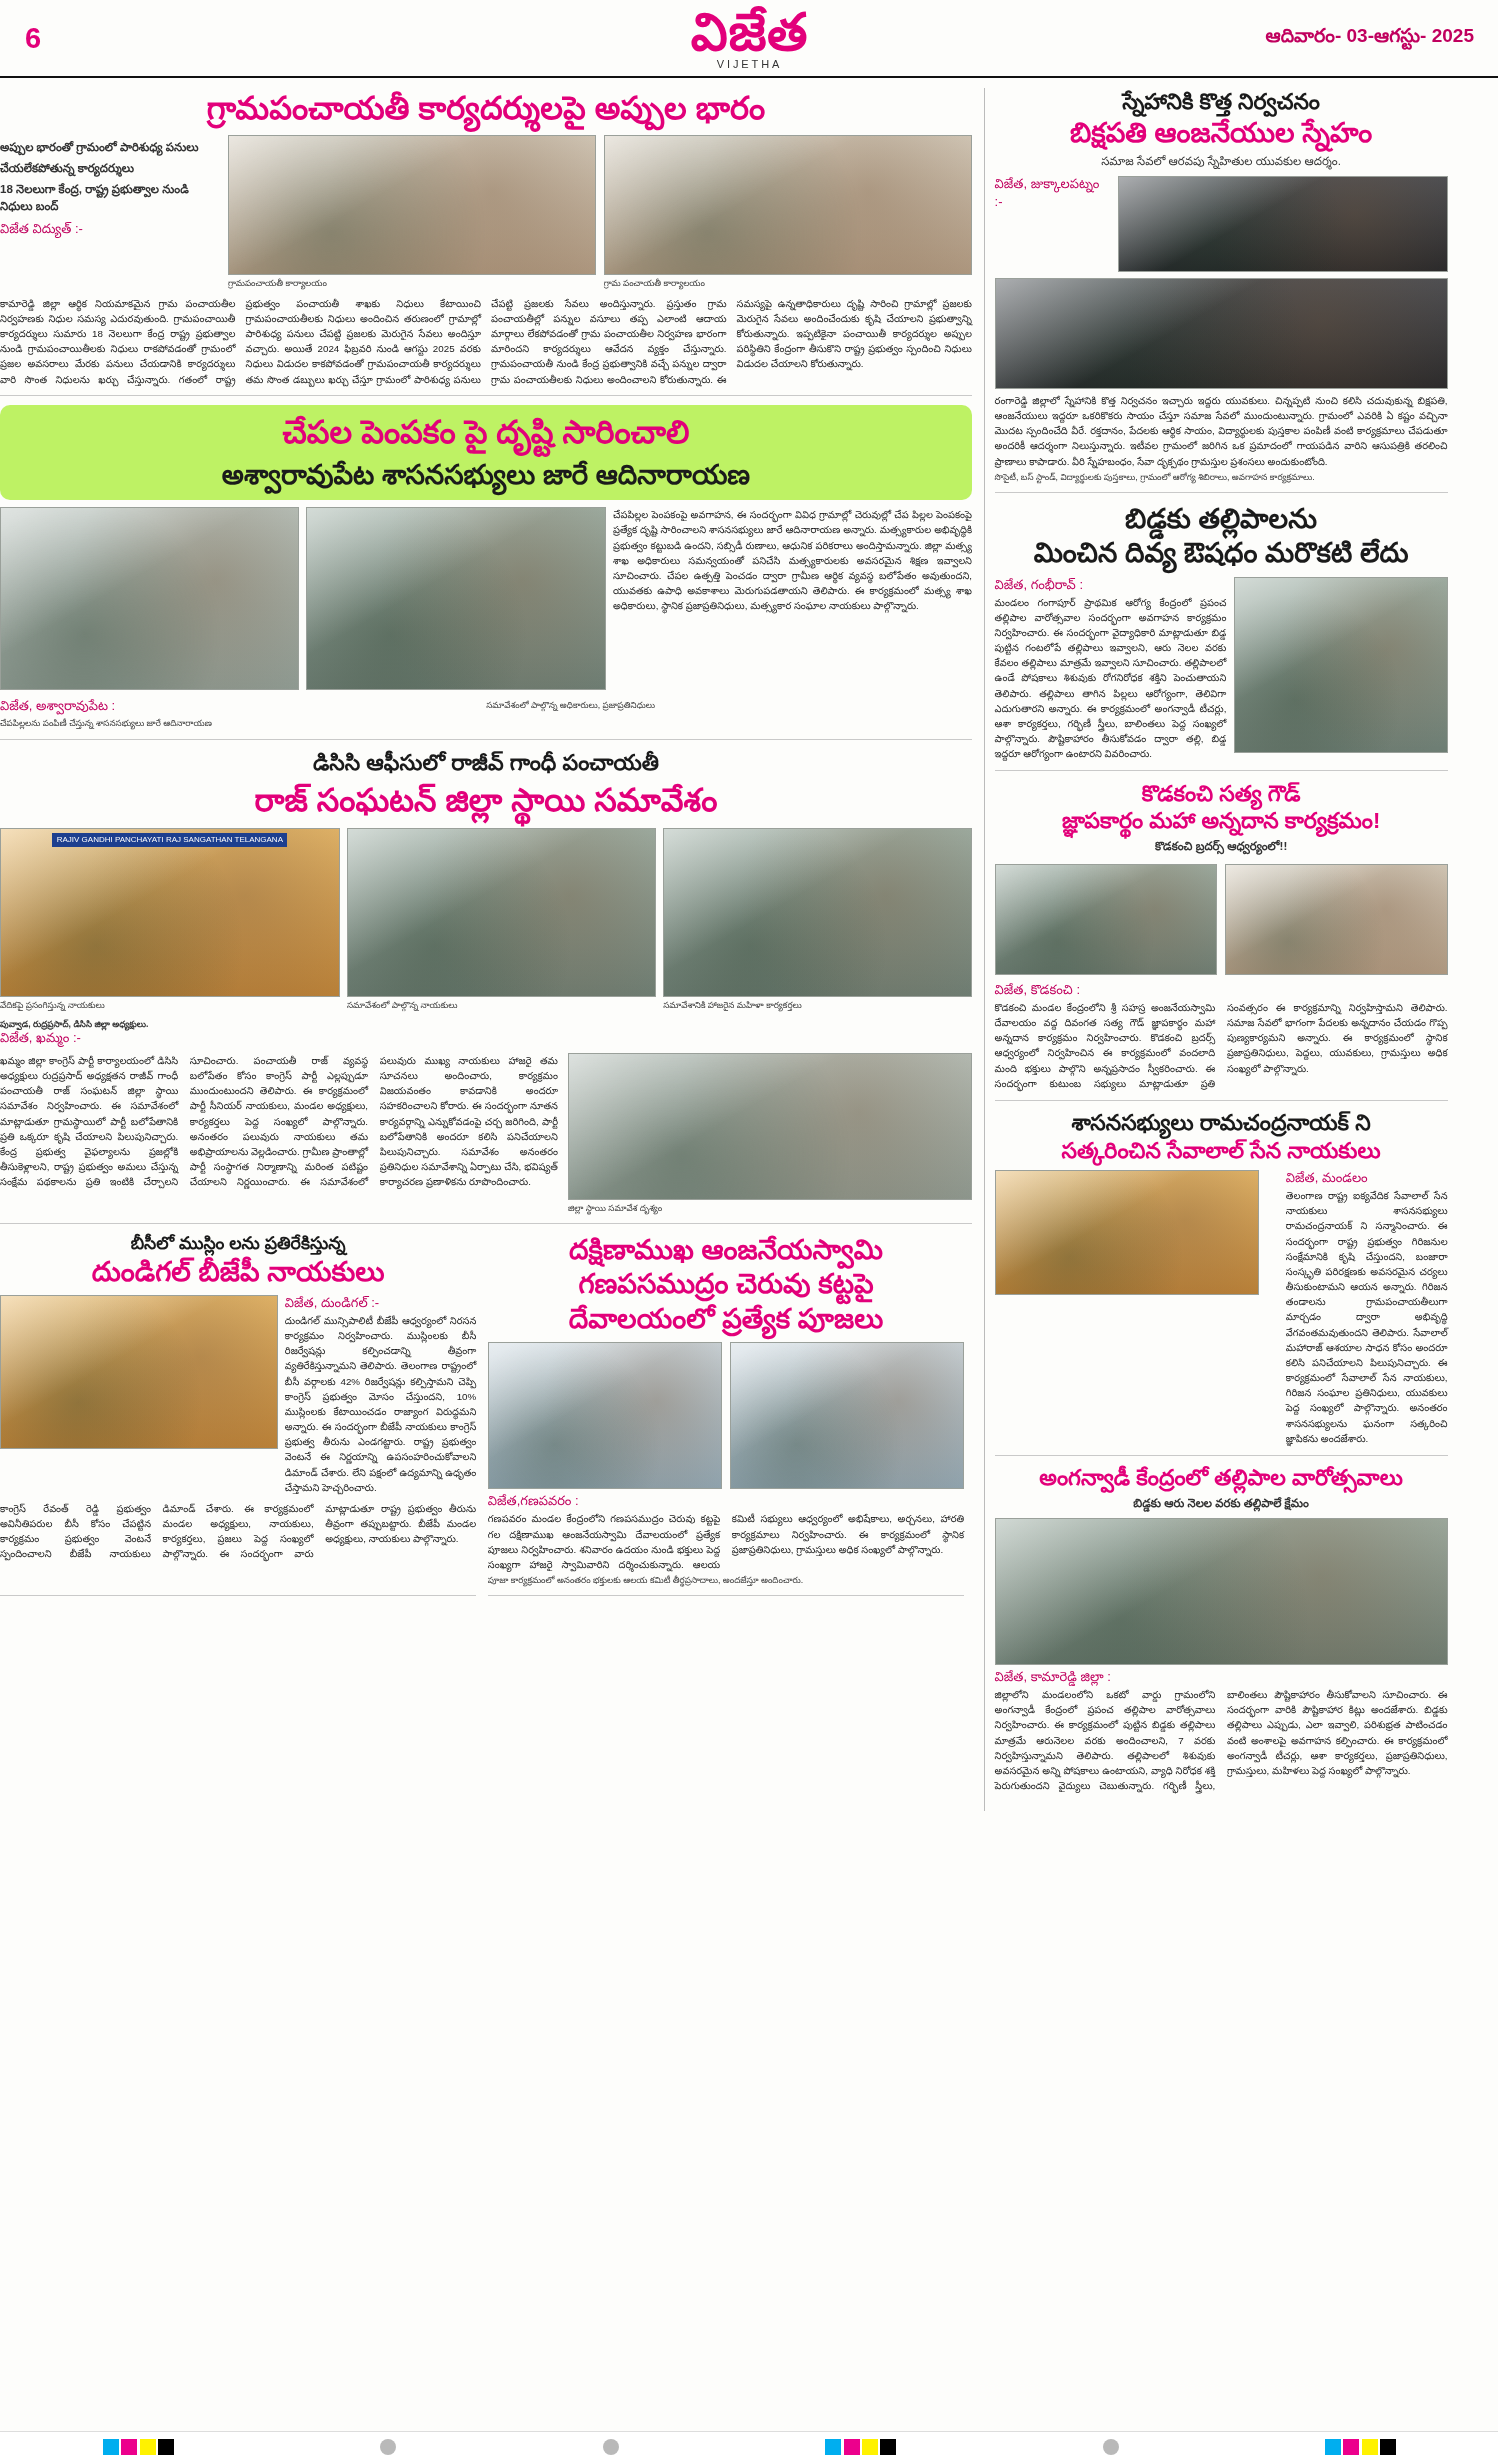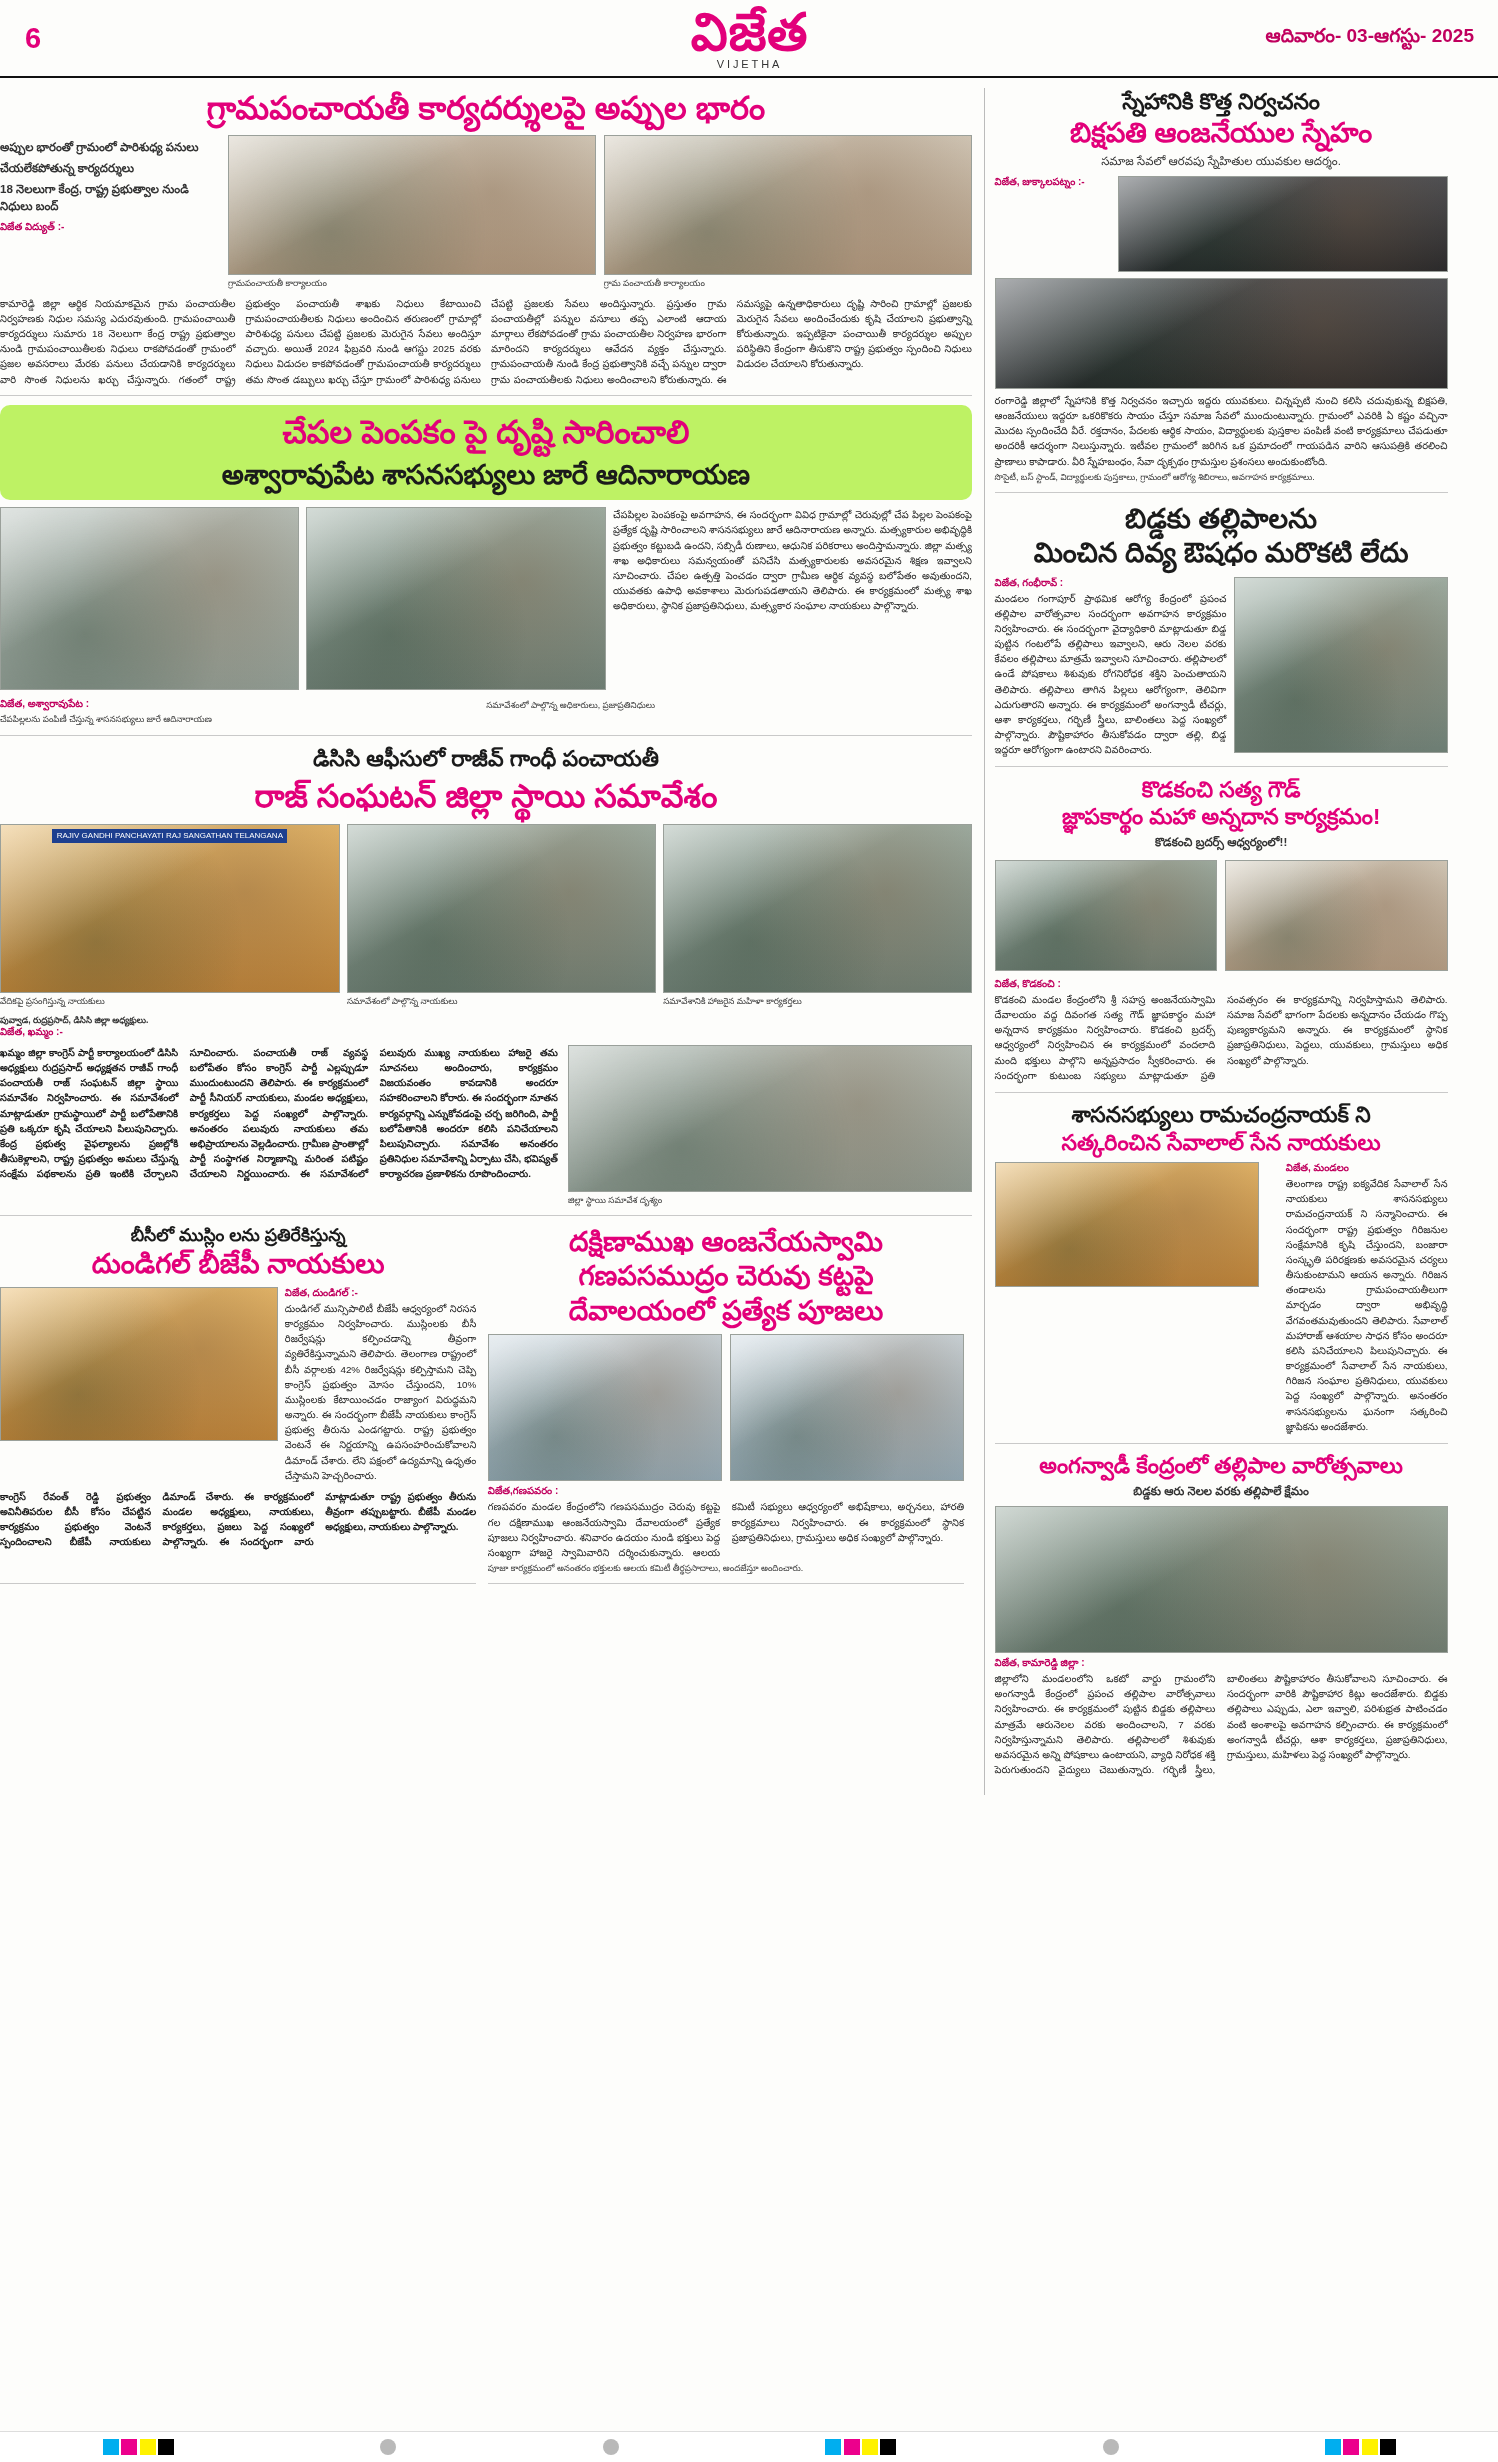--- a/index.html
+++ b/index.html
@@ -102,26 +102,26 @@
     border-radius:10px;
   }
   .body-text{
     font-size:9.8px;
     line-height:1.55;
     text-align:justify;
     color:#1a1a1a;
     hyphens:auto;
   }
   .credit{
-    font-size:10px;
-    font-weight:bold;
+    font-size:13px;
+    font-weight:normal;
     color:#c0005e;
   }
   .cols-2{column-count:2;column-gap:11.6px;}
-  .cols-3{column-count:3;column-gap:11.6px;font-weight:bold;}
+  .cols-3{column-count:3;column-gap:11.6px;}
   .cols-4{column-count:4;column-gap:10px;}
   
   .photo{
     position:relative;
     background:#cfd4cc;
     border:0.7px solid #9aa09a;
     overflow:hidden;
   }
   .photo::after{
     content:"";

